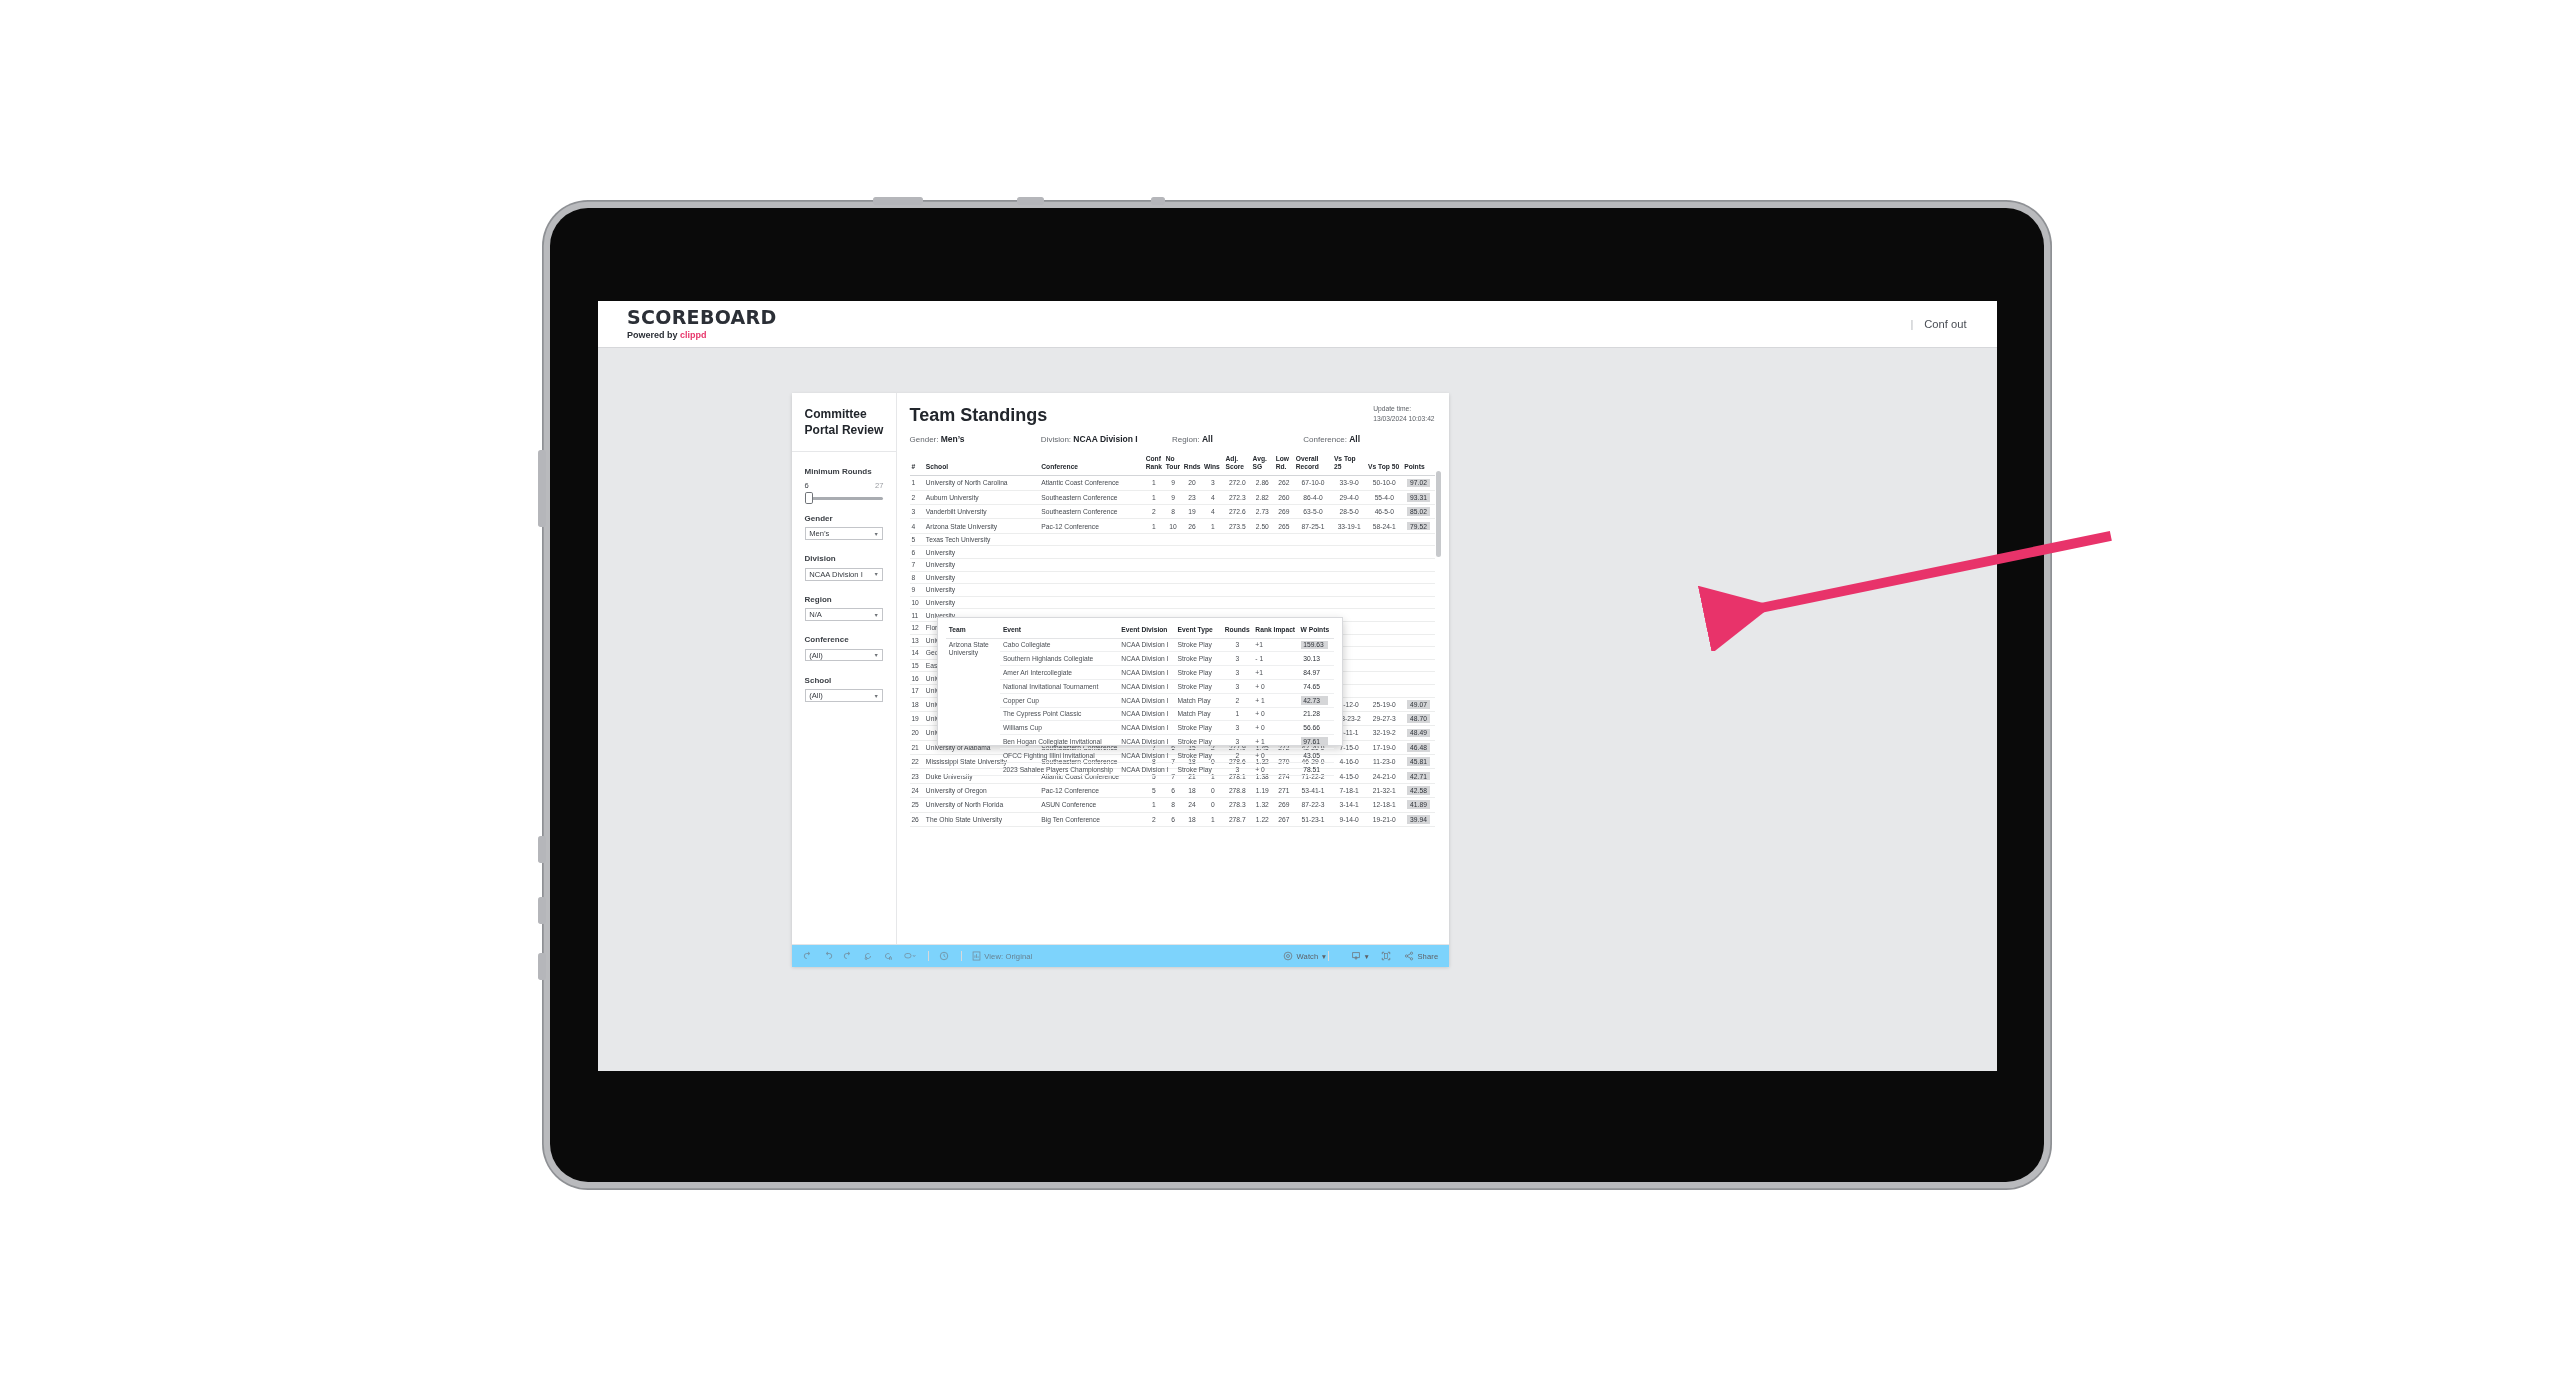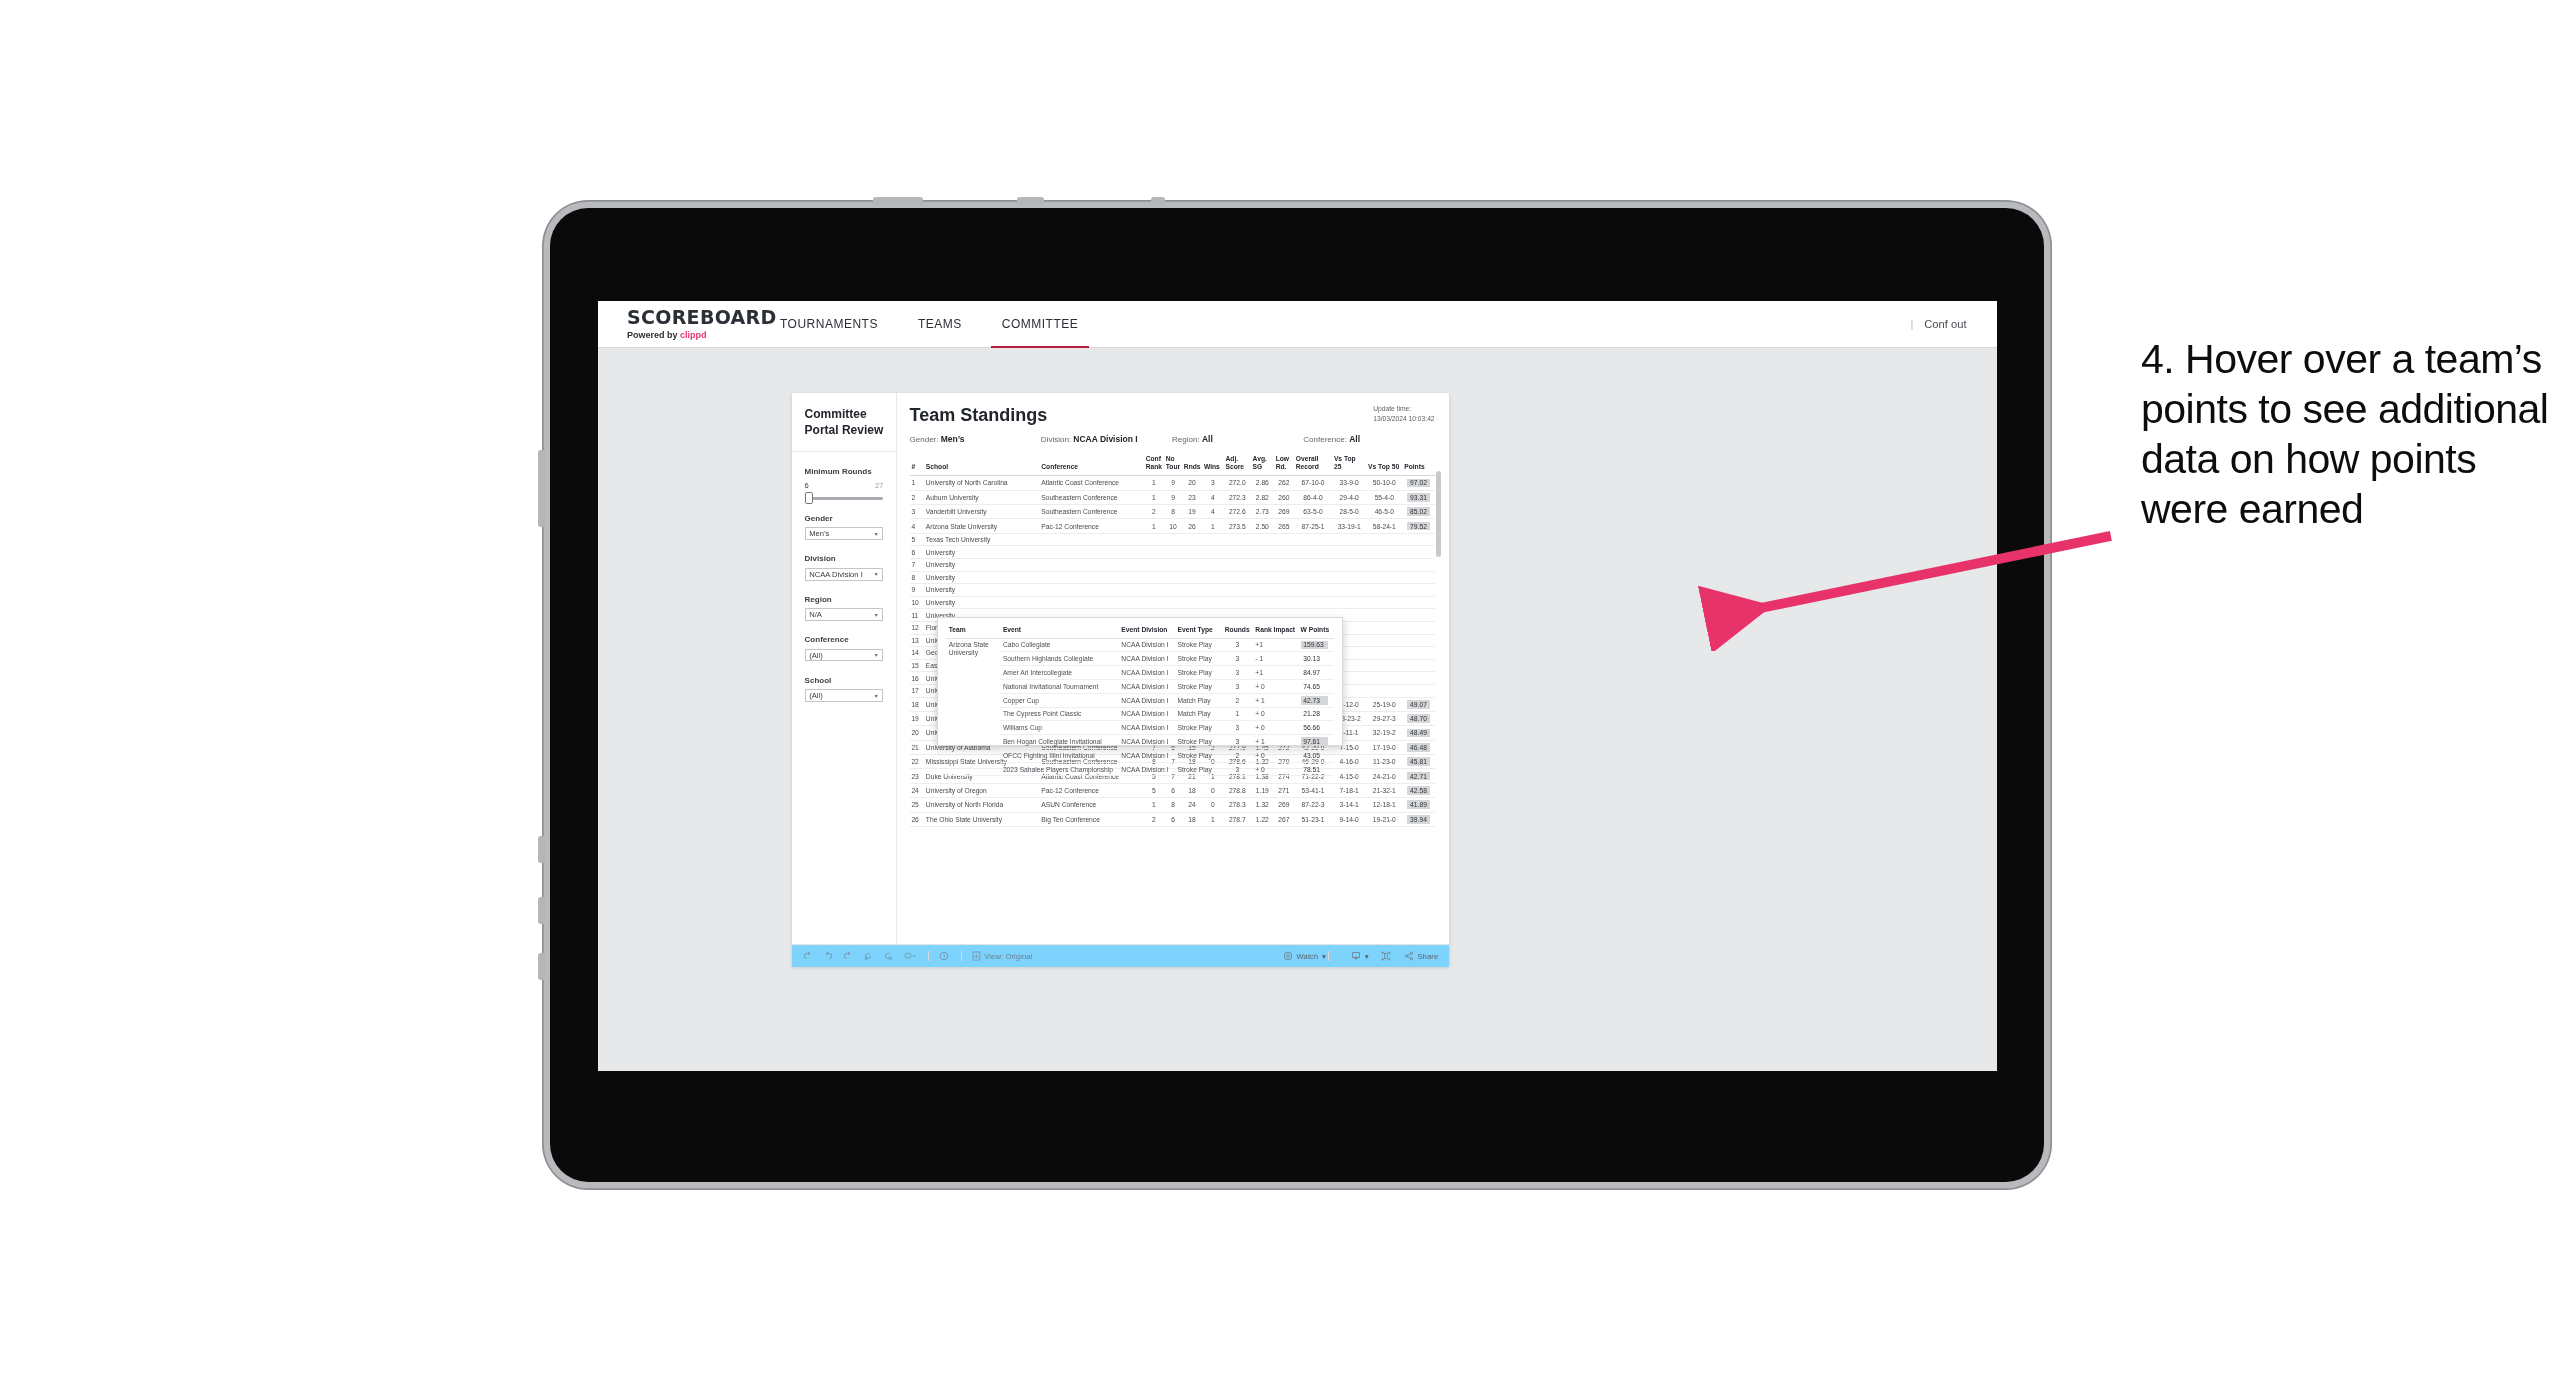--- a/index.html
+++ b/index.html
@@ -249,25 +249,20 @@
     <div class="side-btn btn-left2"></div>
     <div class="side-btn btn-left3"></div>
     <div class="side-btn btn-left4"></div>
 
     <div id="screen">
 
       <div class="topnav">
         <div class="brand">
           <div class="brand-title">SCOREBOARD</div>
           <div class="brand-sub"><span>Powered by </span><span class="clippd">clippd</span></div>
-        </div>
-        <div class="topnav-items">
-          <div class="topnav-item">TOURNAMENTS</div>
-          <div class="topnav-item">TEAMS</div>
-          <div class="topnav-item active">COMMITTEE</div>
         </div>
         <div class="topnav-right">
           <span class="topnav-sep">|</span>
           <span>Conf out</span>
         </div>
       </div>
 
 
       <div class="workspace">
         <div class="dashboard">
@@ -1010,16 +1005,15 @@
 
   <svg id="arrow-svg" viewBox="0 0 520 150">
     <defs>
       <marker id="ah" markerWidth="7" markerHeight="7" refX="5.6" refY="3.5" orient="auto">
         <path d="M7,0 L7,7 L0,3.5 z" fill="#e8336a"></path>
       </marker>
     </defs>
     <line x1="492" y1="22" x2="55" y2="112" stroke="#e8336a" stroke-width="11" marker-end="url(#ah)"></line>
   </svg>
 
-  <div id="annotation">4. Hover over a team’s points to see additional data on how points were earned</div>
 
 </div>
 
 
 </body></html>

